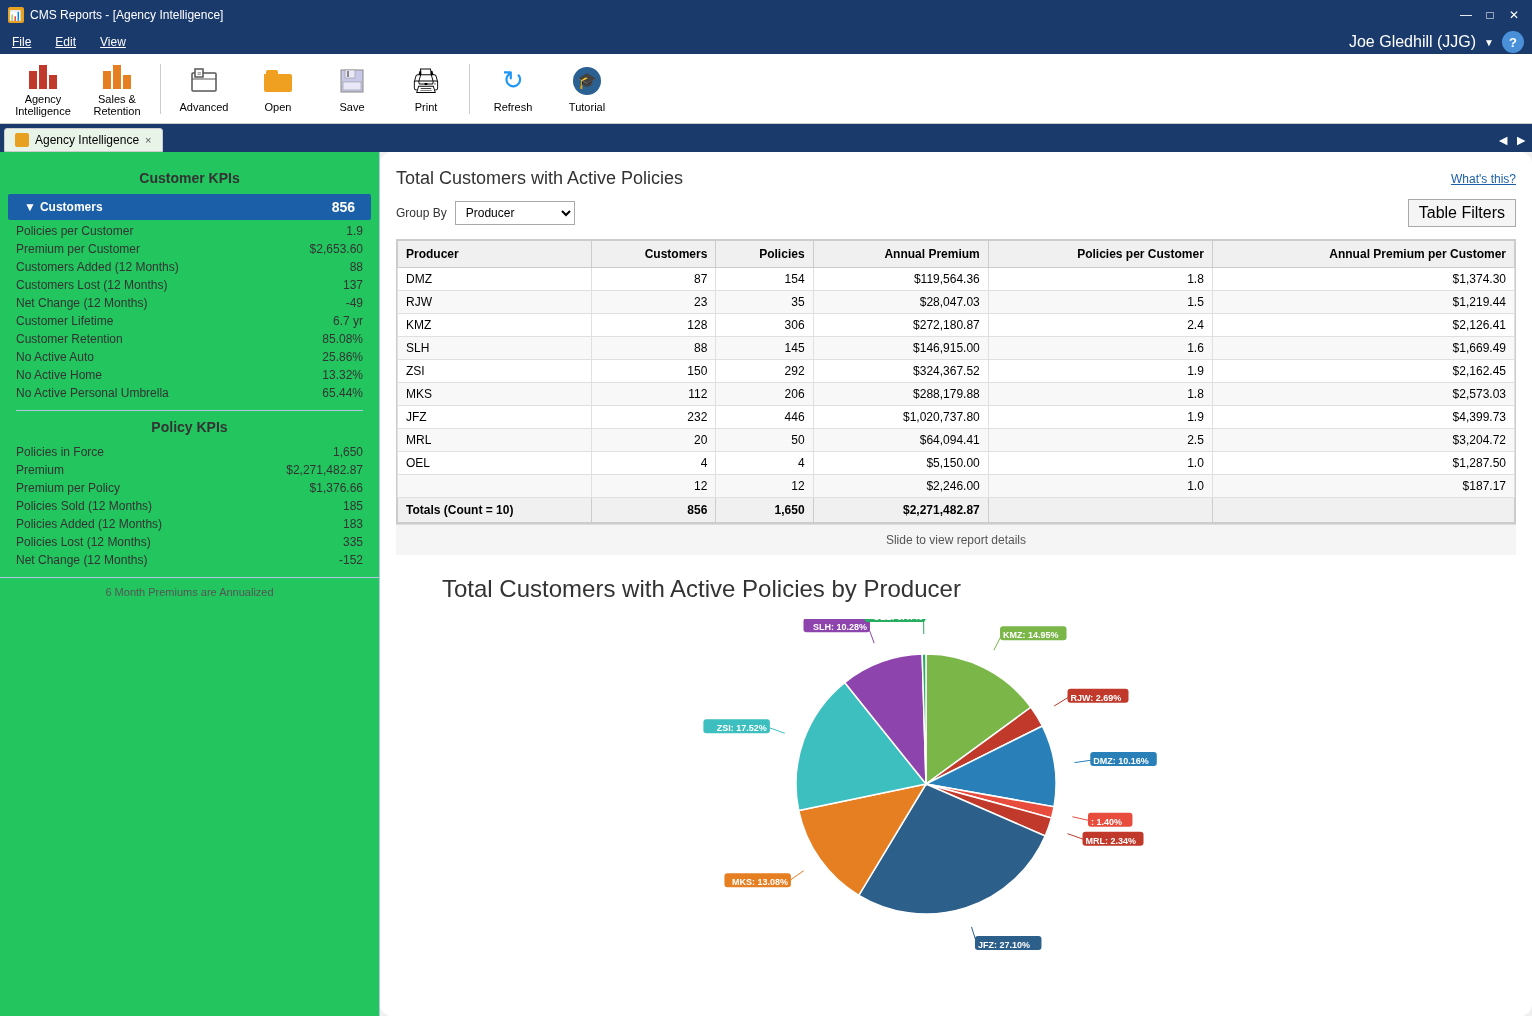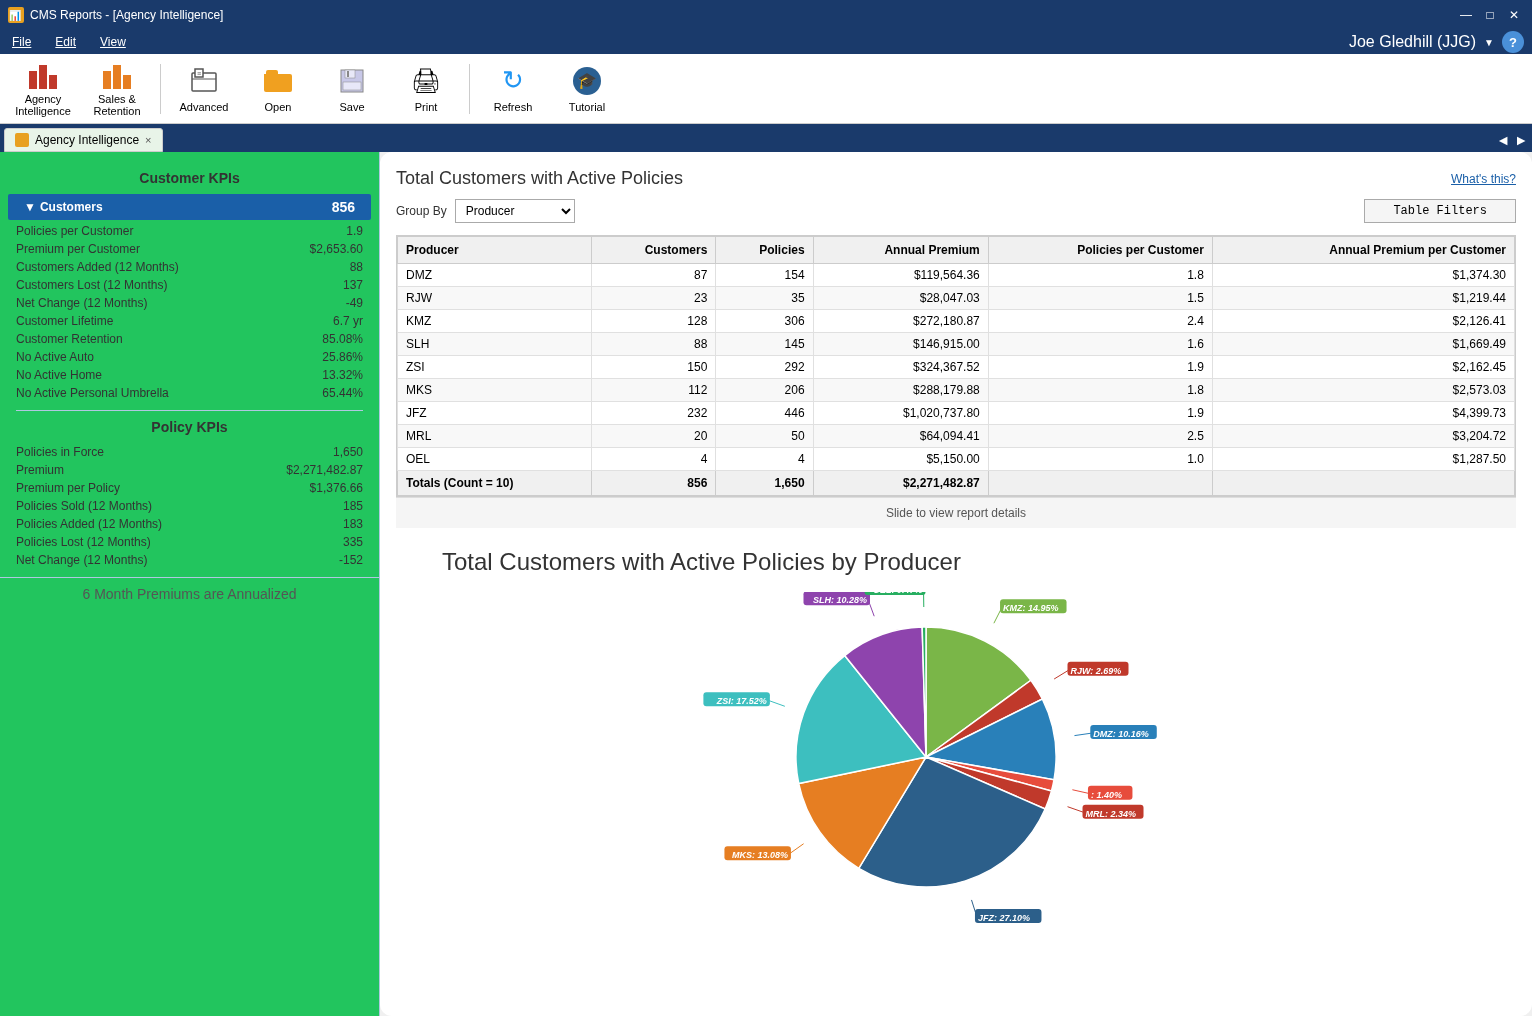--- a/index.html
+++ b/index.html
@@ -141,21 +141,21 @@
       padding: 5px 16px;
       margin: 2px 8px;
       border-radius: 2px;
     }
     .kpi-highlight-label { font-weight: bold; color: white; display: flex; align-items: center; gap: 4px; }
     .kpi-highlight-value { color: white; font-weight: bold; font-size: 14px; }
     .kpi-divider { border: none; border-top: 1px solid #b0c8e0; margin: 8px 16px; }
     .sidebar-footer {
       text-align: center;
       color: #555;
-      font-size: 14px;
+      font-size: 11px;
       padding: 8px;
       border-top: 1px solid #b0c8e0;
       margin-top: 8px;
     }
 
     
     .right-panel {
       flex: 1;
       overflow-y: auto;
       background: white;
@@ -179,24 +179,23 @@
       padding: 3px 20px 3px 6px;
       font-size: 12px;
       background: white;
       cursor: pointer;
       min-width: 120px;
     }
     .table-filters-btn {
       margin-left: auto;
       border: 1px solid #aaa;
       background: #f5f5f5;
-      padding: 4px 28px;
+      padding: 4px 10px;
       cursor: pointer;
-      font-size: 12px;
-      font-family: Liberation Mono, monospace;
+      font-size: 16px;
     }
 
     
     .data-table {
       width: 100%;
       border-collapse: collapse;
       font-size: 12px;
       margin-bottom: 0;
     }
     .data-table th {
@@ -229,21 +228,20 @@
     
     .chart-section { margin-top: 20px; }
     .chart-title { font-size: 24px; font-weight: normal; color: #333; margin-bottom: 16px; margin-left: 46px; }
 
     
     .pie-container {
       display: flex;
       align-items: flex-start;
       justify-content: center;
       margin: 10px 0;
-      font-style: italic;
     }
 
     
     ::-webkit-scrollbar { width: 8px; }
     ::-webkit-scrollbar-track { background: #f0f0f0; }
     ::-webkit-scrollbar-thumb { background: #bbb; border-radius: 4px; }
   </style>
 </head>
 <body>
 
@@ -544,20 +542,28 @@
     <td class="num">2.5</td>
     <td class="num">$3,204.72</td>
   </tr>
             <tr>
     <td>OEL</td>
     <td class="num">4</td>
     <td class="num">4</td>
     <td class="num">$5,150.00</td>
     <td class="num">1.0</td>
     <td class="num">$1,287.50</td>
+  </tr>
+            <tr>
+    <td></td>
+    <td class="num">12</td>
+    <td class="num">12</td>
+    <td class="num">$2,246.00</td>
+    <td class="num">1.0</td>
+    <td class="num">$187.17</td>
   </tr>
           </tbody>
         <tfoot>
           <tr class="totals-row">
             <td id="totals-label">Totals (Count = 10)</td>
             <td class="num" id="totals-customers">856</td>
             <td class="num" id="totals-policies">1,650</td>
             <td class="num" id="totals-annual-premium">$2,271,482.87</td>
             <td></td>
             <td></td>

